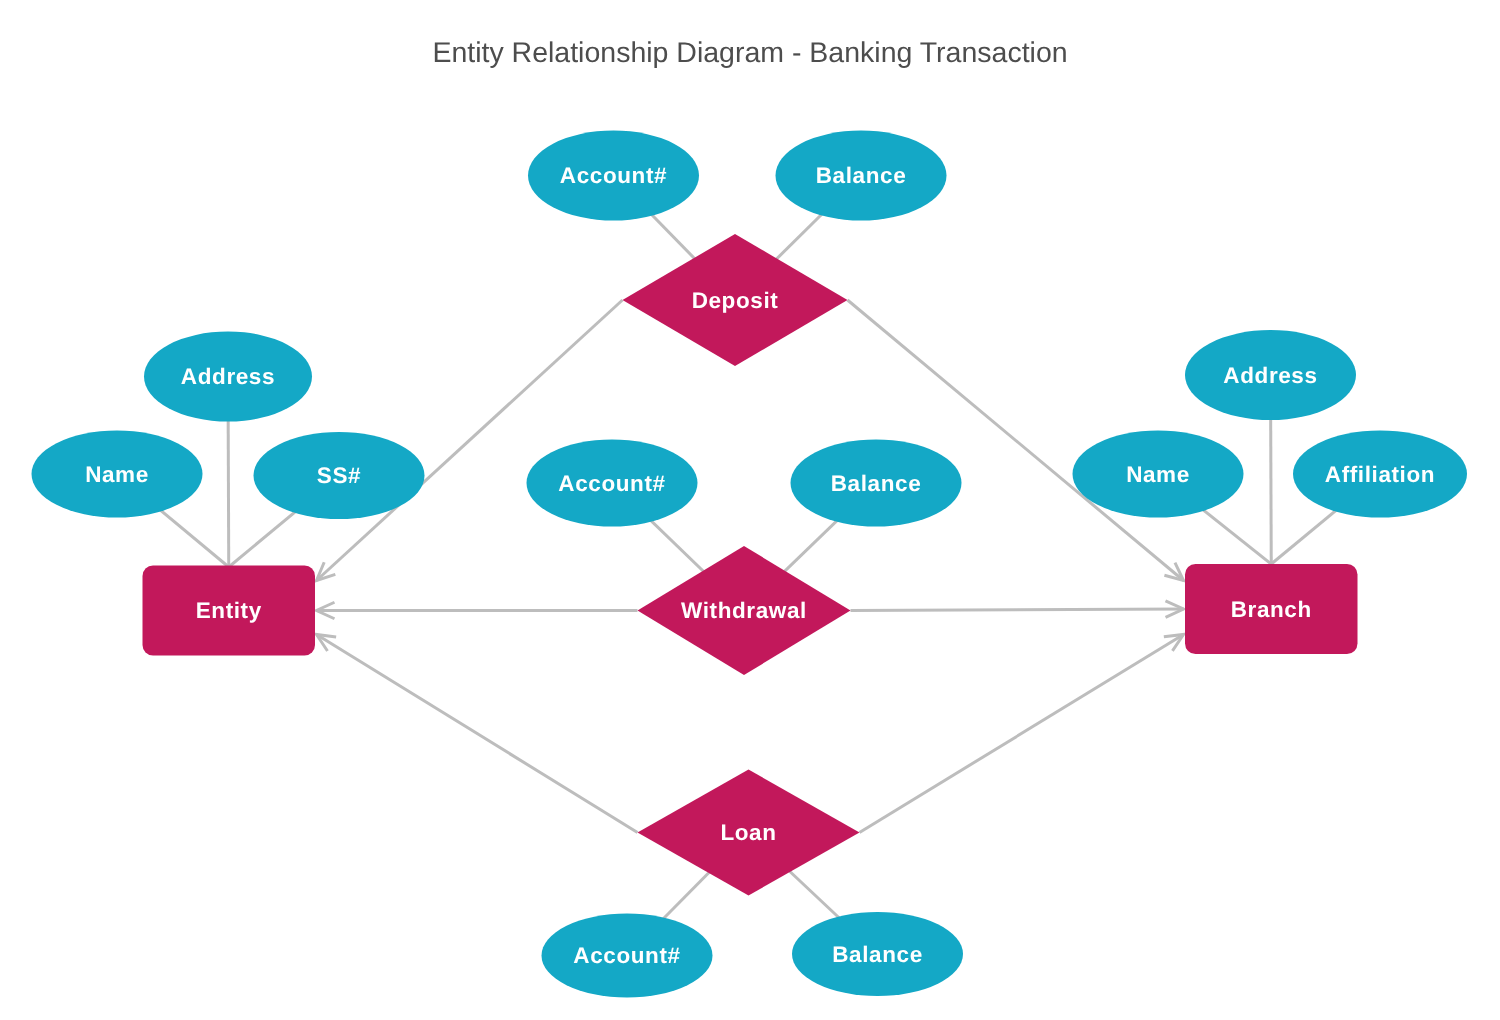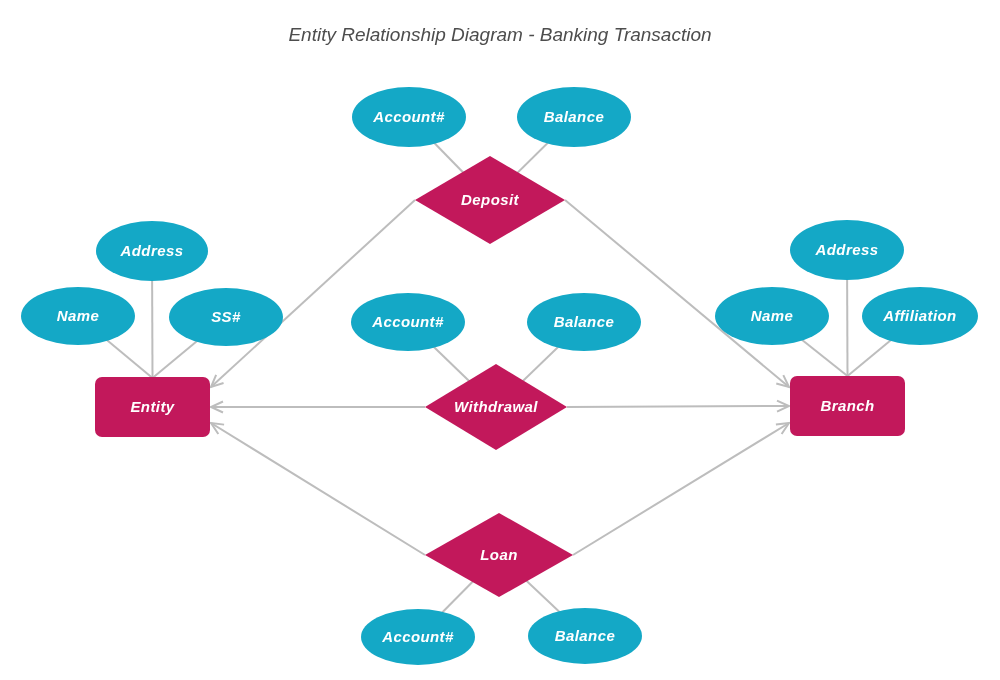--- a/index.html
+++ b/index.html
@@ -4,21 +4,21 @@
 <style>
   html, body {
     margin: 0;
     padding: 0;
     background: #ffffff;
     width: 1000px;
     height: 680px;
     overflow: hidden;
     font-family: "Liberation Sans", sans-serif;
   }
-  .canvas-wrap { position: relative; width: 1000px; height: 604px; font-style: italic; }
+  .canvas-wrap { position: relative; width: 1000px; height: 604px; }
   svg { display: block; }
   .title-text {
     fill: var(--title-color, #4d4d4d);
     font-family: "Liberation Sans", sans-serif;
     font-size: 19px;
     font-weight: 400;
     text-anchor: middle;
   }
   .connector {
     stroke: var(--connector-color, #bdbdbd);

